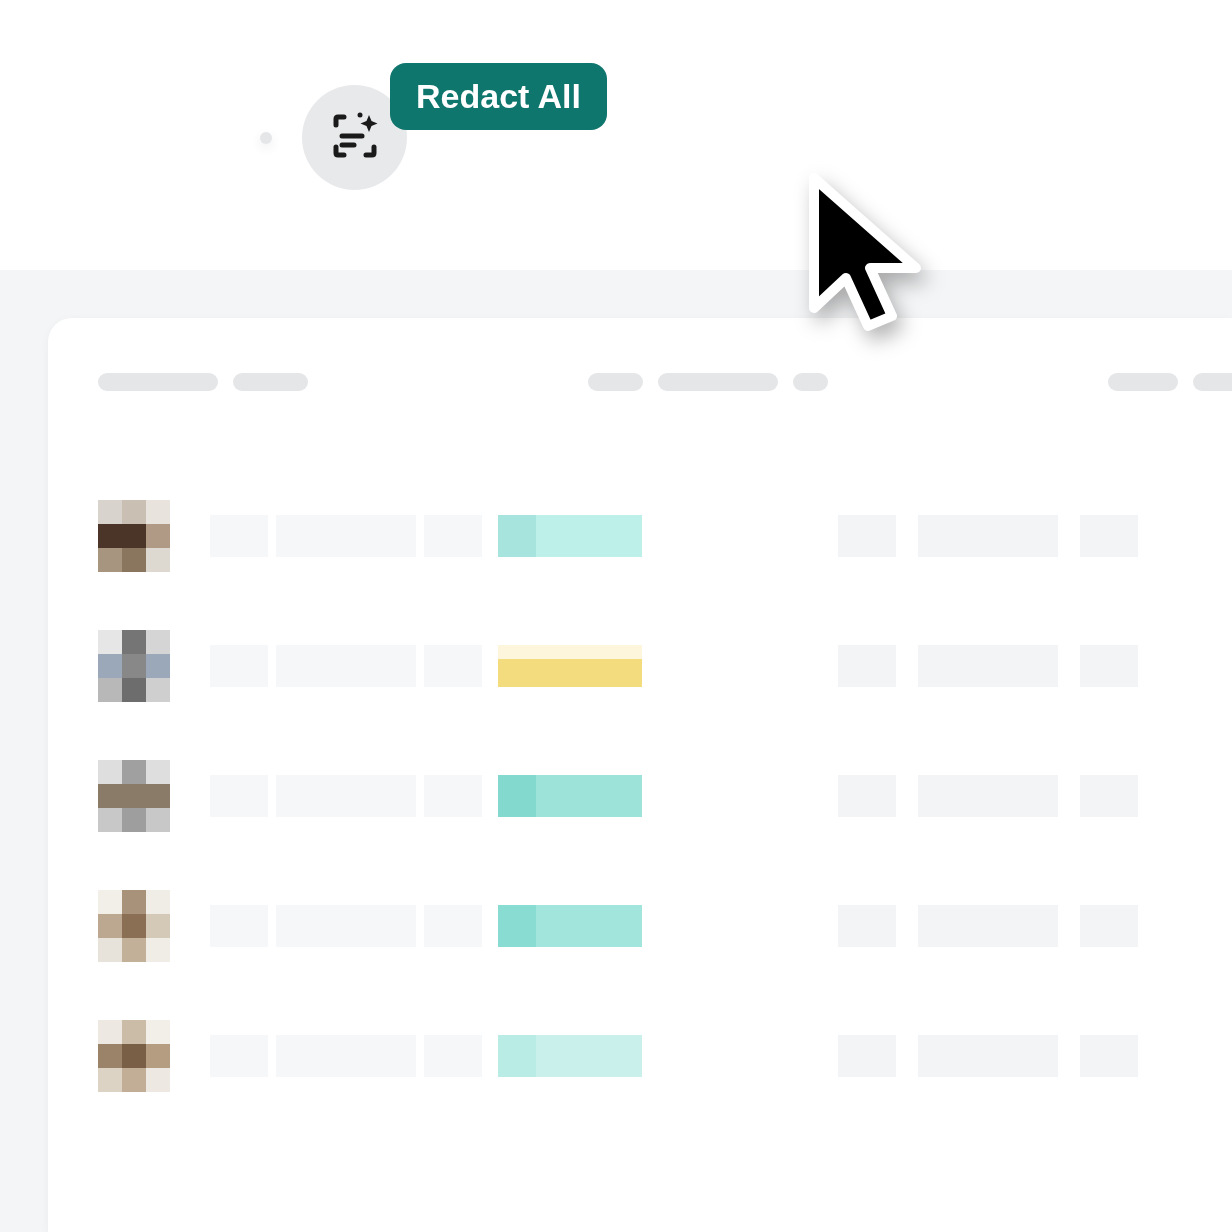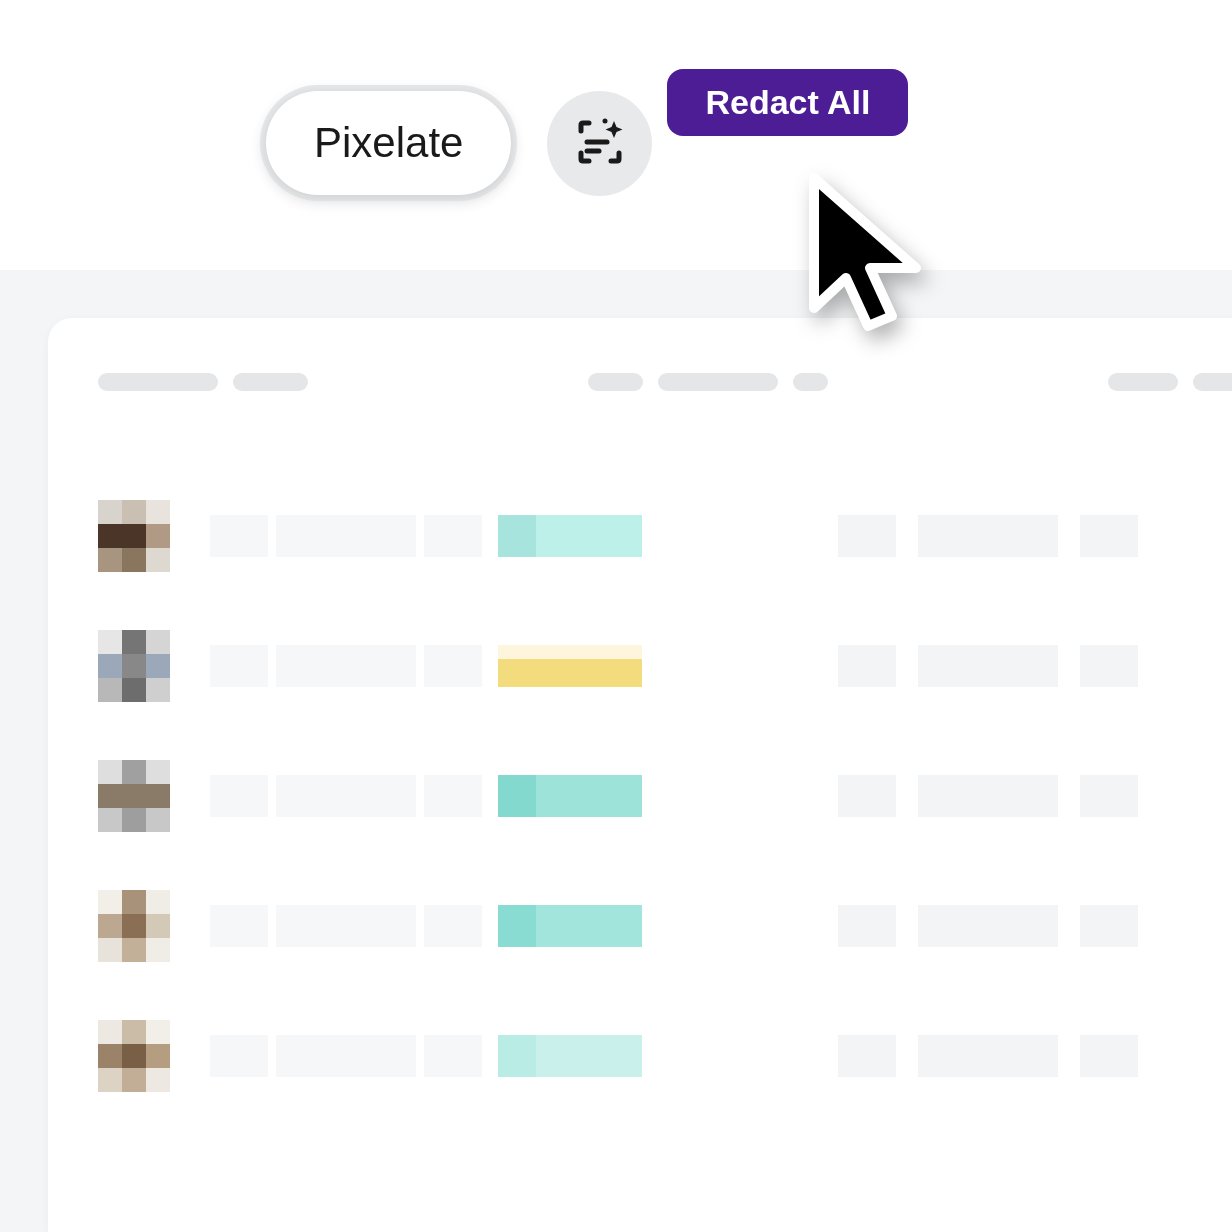--- a/index.html
+++ b/index.html
@@ -61,28 +61,27 @@
       align-items: center;
       justify-content: center;
       cursor: pointer;
       position: relative;
     }
     
     .tooltip {
       position: absolute;
       left: 88px;
       top: -22px;
-      background: #4c1d95;
+      background: #0f766e;
       color: #ffffff;
-      padding: 14px 38px;
+      padding: 14px 26px;
       border-radius: 16px;
       font-size: 34px;
       font-weight: 600;
       white-space: nowrap;
-      margin-left: 32px;
     }
     
     
     .cursor {
       position: absolute;
       top: 168px;
       left: 804px;
       z-index: 100;
       filter: drop-shadow(6px 10px 10px rgba(0,0,0,0.3));
     }
@@ -169,21 +168,20 @@
     .rcell {
       height: 42px;
       background: #f3f4f5;
     }
   </style>
 </head>
 <body>
 
 <div class="toolbar">
   <div class="segmented-control">
-    <button class="segment active">Pixelate</button>
   </div>
   <button class="icon-button">
     <span>
       <svg width="50" height="50" viewBox="0 0 50 50" fill="none">
 
         <path d="M6 14 V8 Q6 6 8 6 H14" stroke="#1a1a1a" stroke-width="5" stroke-linecap="round" fill="none"></path>
         <path d="M44 36 V42 Q44 44 42 44 H36" stroke="#1a1a1a" stroke-width="5" stroke-linecap="round" fill="none"></path>
         <path d="M6 36 V42 Q6 44 8 44 H14" stroke="#1a1a1a" stroke-width="5" stroke-linecap="round" fill="none"></path>
 
         <line x1="12" y1="25" x2="32" y2="25" stroke="#1a1a1a" stroke-width="5" stroke-linecap="round"></line>

